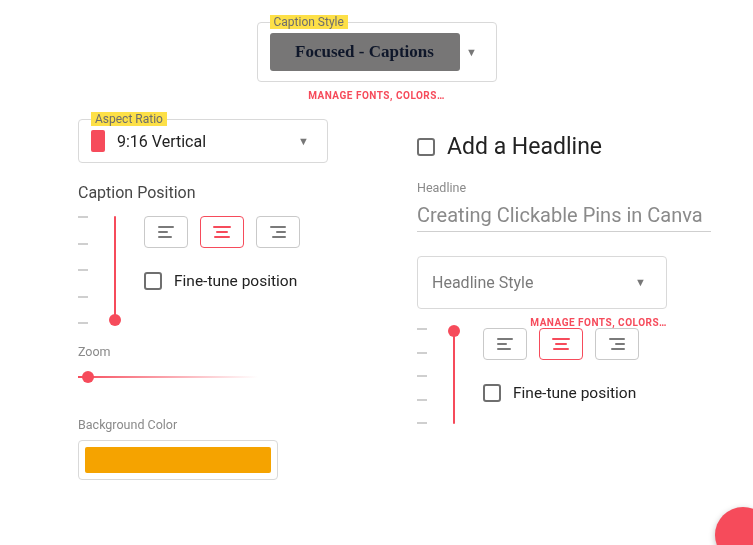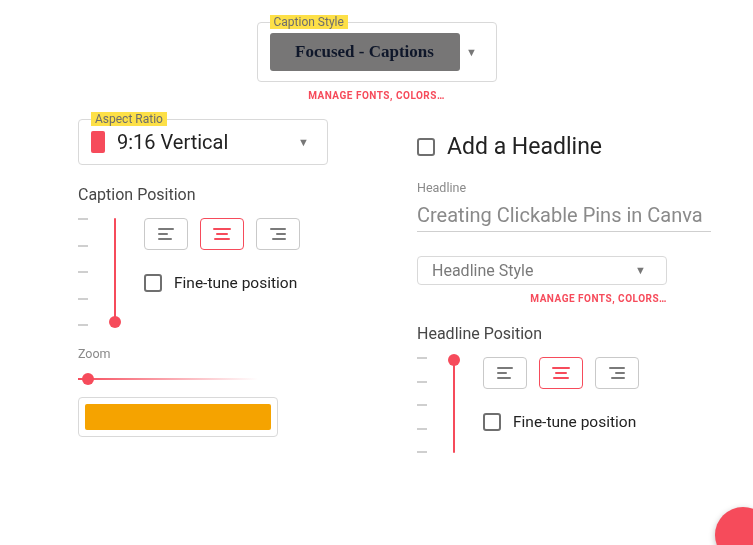--- a/index.html
+++ b/index.html
@@ -77,21 +77,21 @@
   }
   .col { flex: 1; min-width: 0; }
   
   .aspect-wrap { width: 250px; }
   .aspect-inner { display: flex; align-items: center; gap: 12px; }
   .aspect-icon {
     width: 14px; height: 22px;
     background: #f64b5b;
     border-radius: 2px;
   }
-  .aspect-text { font-size: 20px; color: #222; }
+  .aspect-text { font-size: 16px; color: #222; }
   .aspect-caret { margin-left: auto; color: #777; font-size: 11px; padding-right: 6px; }
   .section-title {
     font-size: 16px;
     color: #474747;
     margin: 20px 0 14px;
   }
   .small-label {
     font-size: 12.5px;
     color: #8a8a8a;
     margin-bottom: 4px;
@@ -180,21 +180,21 @@
   .bg-swatch { width:100%; height:100%; border-radius:2px; }
   
   .headline-input-line {
     border:none; border-bottom:1px solid #cfcfcf;
     font-size:20px; color:#8a8a8a;
     width:100%; padding:4px 0;
   }
   .headline-style-box {
     width: 250px;
     margin-top: 24px;
-    padding: 4px 14px;
+    padding: 16px 14px;
   }
   .hs-inner { display:flex; align-items:center; }
   .hs-text { font-size:16px; color:#7a7a7a; }
   .fab {
     position:absolute;
     right:-18px; bottom:-18px;
     width:56px; height:56px;
     border-radius:50%;
     background:#f64b5b;
     box-shadow:0 2px 6px rgba(0,0,0,0.25);
@@ -273,20 +273,21 @@
         </div>
       </div>
     </div>
 
     <div class="small-label">Zoom</div>
     <div class="hslider">
       <div class="hslider-track-faded"></div>
       <div class="hslider-thumb"></div>
     </div>
 
+    <div class="small-label" style="margin-top:30px;">Background Color</div>
     <div class="bg-swatch-wrap">
       <div class="bg-swatch" id="bg-swatch" style="background: rgb(245, 163, 0);"></div>
     </div>
   </div>
 
   <div class="col">
     <div class="check-row" style="margin-top:14px;">
       <div class="checkbox"></div>
       <div class="check-label" style="font-size:23px;">Add a Headline</div>
     </div>
@@ -295,21 +296,20 @@
     <div class="headline-input-line">Creating Clickable Pins in Canva</div>
 
     <div class="outlined headline-style-box">
       <div class="hs-inner">
         <div class="hs-text">Headline Style</div>
         <div class="aspect-caret">▼</div>
       </div>
     </div>
     <div class="manage-link manage-link-right" style="width:250px;">MANAGE FONTS, COLORS…</div>
 
-    <div class="section-title">Headline Position</div>
 
     <div class="pos-block">
       <div class="vslider-wrap" style="height:96px;">
         <div class="vslider-ticks">
           <div class="vtick"></div>
             <div class="vtick"></div>
             <div class="vtick"></div>
             <div class="vtick"></div>
             <div class="vtick"></div>
         </div>

